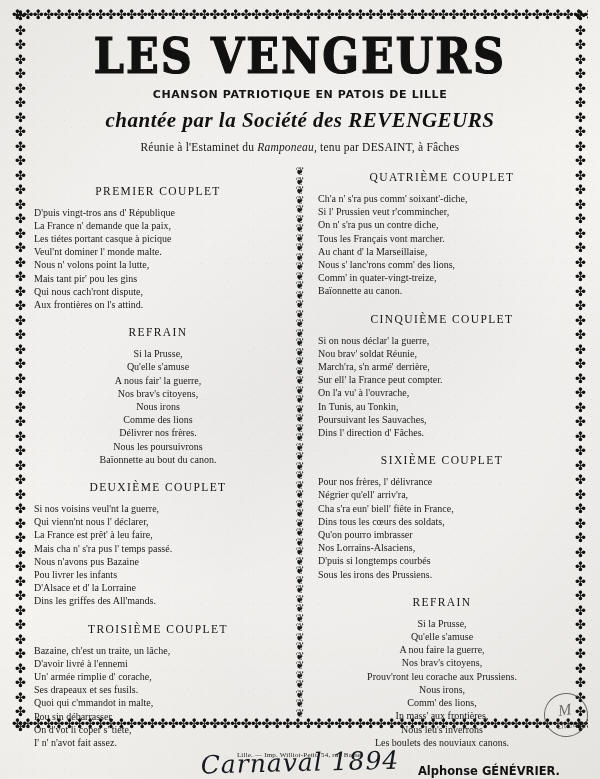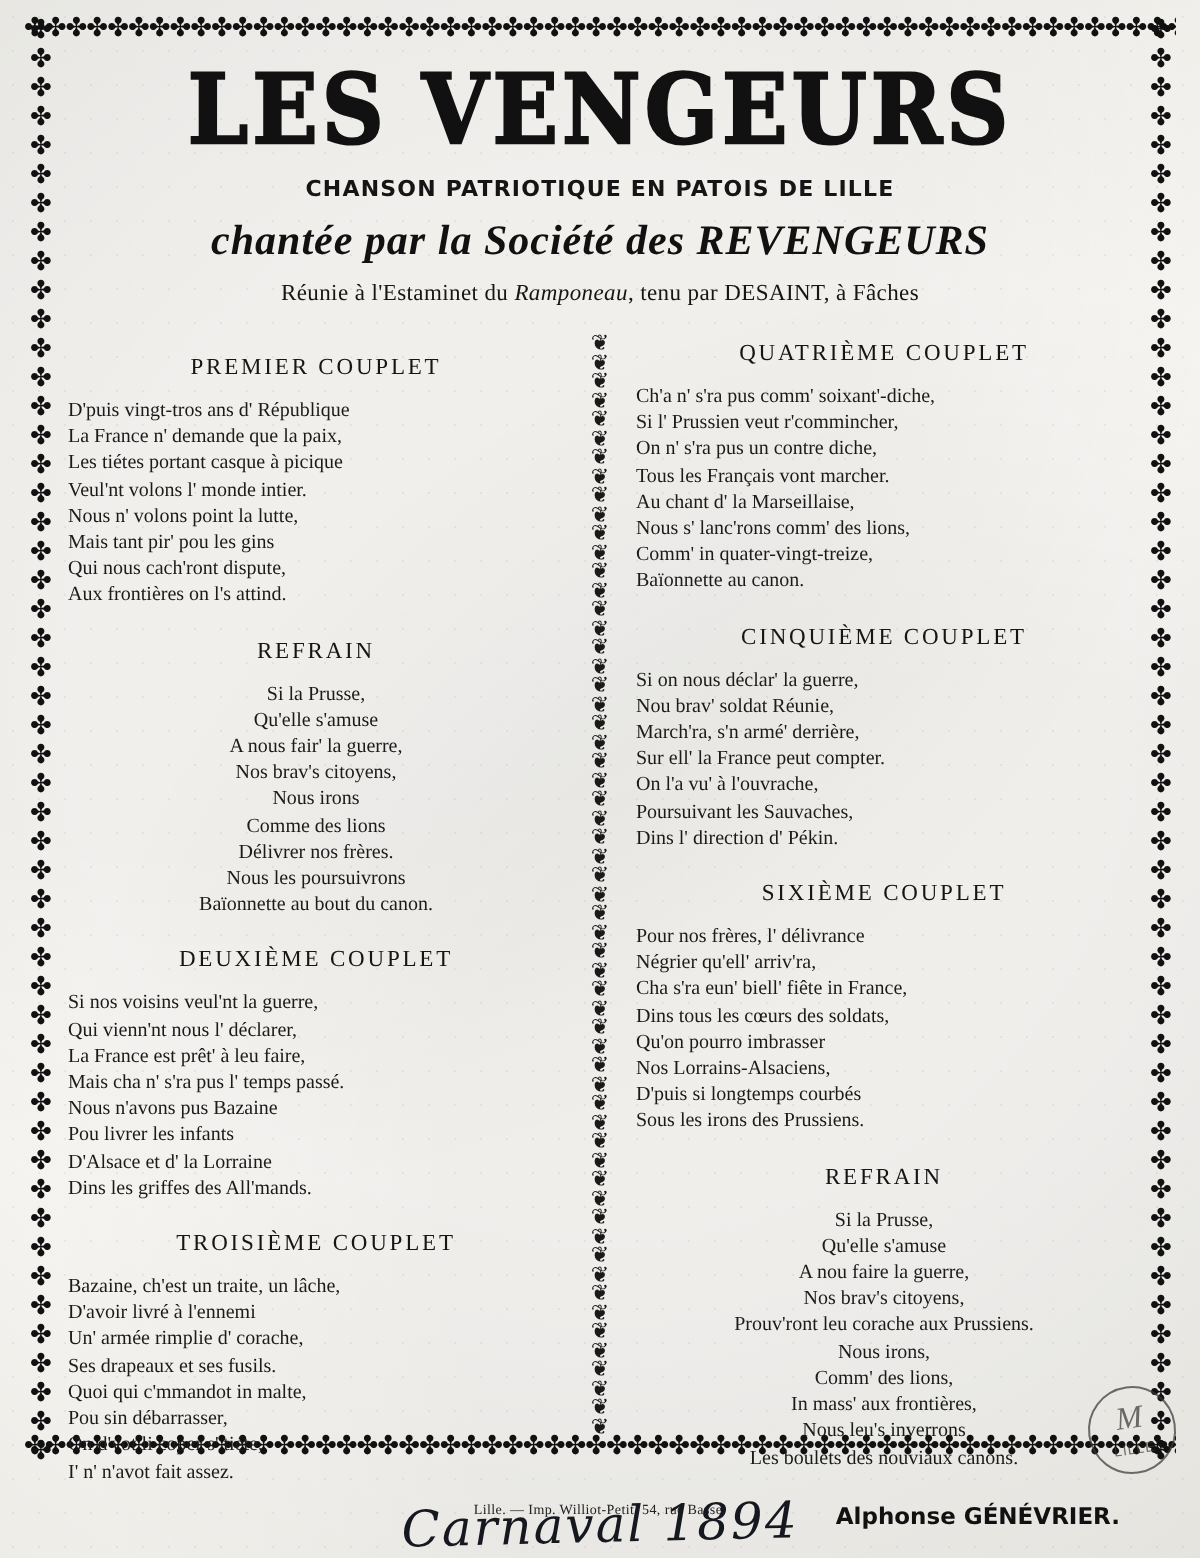--- a/index.html
+++ b/index.html
@@ -268,21 +268,21 @@
     </div>
     <div class="subtitle3">
       <span>Réunie à l'Estaminet du </span><span class="ital">Ramponeau</span><span>, tenu par DESAINT, à Fâches</span>
     </div>
   </div>
 
   <div class="columns">
     <div class="col col-left">
         <div class="verse">
           <div class="verse-head">PREMIER COUPLET</div>
-          <div class="lines left"><div>D'puis vingt-tros ans d' République</div><div>La France n' demande que la paix,</div><div>Les tiétes portant casque à picique</div><div>Veul'nt volons l' monde intier.</div><div>Nous n' volons point la lutte,</div><div>Mais tant pir' pou les gins</div><div>Qui nous cach'ront dispute,</div><div>Aux frontières on l's attind.</div></div>
+          <div class="lines left"><div>D'puis vingt-tros ans d' République</div><div>La France n' demande que la paix,</div><div>Les tiétes portant casque à picique</div><div>Veul'nt dominer l' monde malte.</div><div>Nous n' volons point la lutte,</div><div>Mais tant pir' pou les gins</div><div>Qui nous cach'ront dispute,</div><div>Aux frontières on l's attind.</div></div>
         </div>
         <div class="verse">
           <div class="verse-head">REFRAIN</div>
           <div class="lines center"><div>Si la Prusse,</div><div>Qu'elle s'amuse</div><div>A nous fair' la guerre,</div><div>Nos brav's citoyens,</div><div>Nous irons</div><div>Comme des lions</div><div>Délivrer nos frères.</div><div>Nous les poursuivrons</div><div>Baïonnette au bout du canon.</div></div>
         </div>
         <div class="verse">
           <div class="verse-head">DEUXIÈME COUPLET</div>
           <div class="lines left"><div>Si nos voisins veul'nt la guerre,</div><div>Qui vienn'nt nous l' déclarer,</div><div>La France est prêt' à leu faire,</div><div>Mais cha n' s'ra pus l' temps passé.</div><div>Nous n'avons pus Bazaine</div><div>Pou livrer les infants</div><div>D'Alsace et d' la Lorraine</div><div>Dins les griffes des All'mands.</div></div>
         </div>
         <div class="verse">
@@ -348,21 +348,21 @@
 ❦
 ❦
 ❦</div>
     <div class="col col-right">
       <div class="verse">
           <div class="verse-head">QUATRIÈME COUPLET</div>
           <div class="lines left"><div>Ch'a n' s'ra pus comm' soixant'-diche,</div><div>Si l' Prussien veut r'commincher,</div><div>On n' s'ra pus un contre diche,</div><div>Tous les Français vont marcher.</div><div>Au chant d' la Marseillaise,</div><div>Nous s' lanc'rons comm' des lions,</div><div>Comm' in quater-vingt-treize,</div><div>Baïonnette au canon.</div></div>
         </div>
         <div class="verse">
           <div class="verse-head">CINQUIÈME COUPLET</div>
-          <div class="lines left"><div>Si on nous déclar' la guerre,</div><div>Nou brav' soldat Réunie,</div><div>March'ra, s'n armé' derrière,</div><div>Sur ell' la France peut compter.</div><div>On l'a vu' à l'ouvrache,</div><div>Poursuivant les Sauvaches,</div><div>Dins l' direction d' Pékin.</div></div>
+          <div class="lines left"><div>Si on nous déclar' la guerre,</div><div>Nou brav' soldat Réunie,</div><div>March'ra, s'n armé' derrière,</div><div>Sur ell' la France peut compter.</div><div>On l'a vu' à l'ouvrache,</div><div>In Tunis, au Tonkin,</div><div>Poursuivant les Sauvaches,</div><div>Dins l' direction d' Fâches.</div></div>
         </div>
         <div class="verse">
           <div class="verse-head">SIXIÈME COUPLET</div>
           <div class="lines left"><div>Pour nos frères, l' délivrance</div><div>Négrier qu'ell' arriv'ra,</div><div>Cha s'ra eun' biell' fiête in France,</div><div>Dins tous les cœurs des soldats,</div><div>Qu'on pourro imbrasser</div><div>Nos Lorrains-Alsaciens,</div><div>D'puis si longtemps courbés</div><div>Sous les irons des Prussiens.</div></div>
         </div>
         <div class="verse">
           <div class="verse-head">REFRAIN</div>
           <div class="lines center"><div>Si la Prusse,</div><div>Qu'elle s'amuse</div><div>A nou faire la guerre,</div><div>Nos brav's citoyens,</div><div>Prouv'ront leu corache aux Prussiens.</div><div>Nous irons,</div><div>Comm' des lions,</div><div>In mass' aux frontières,</div><div>Nous leu's inverrons</div><div>Les boulets des nouviaux canons.</div></div>
         </div>
         <div class="signature">

